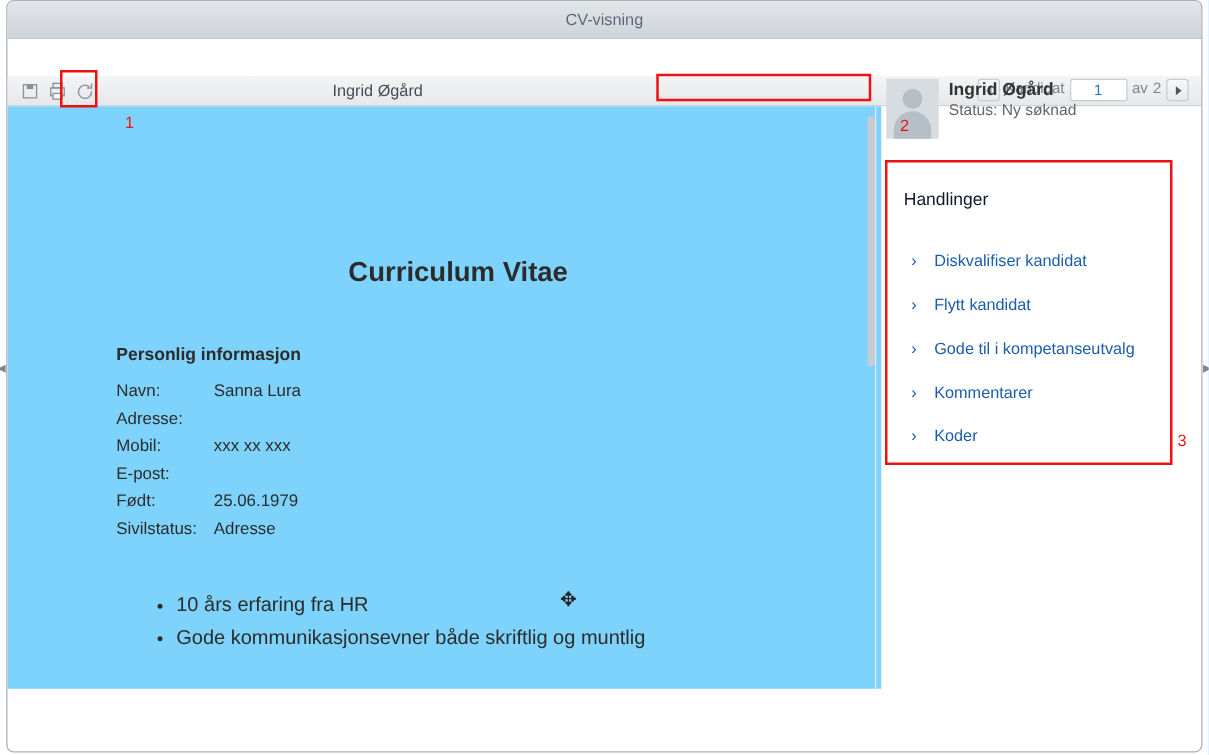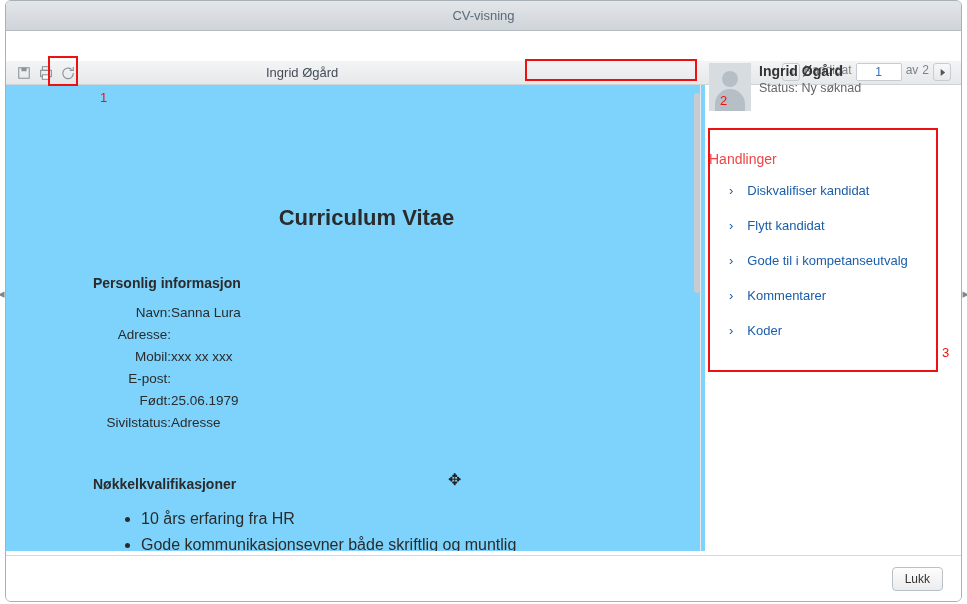--- a/index.html
+++ b/index.html
@@ -116,21 +116,21 @@
   .section-h {
     font-size: 14px;
     font-weight: bold;
     margin-bottom: 14px;
   }
   .info-row {
     display: flex;
     margin-bottom: 7px;
     font-size: 13.5px;
   }
-  .info-label { width: 78px; text-align: right; }
+  .info-label { width: 78px; }
   .quals { margin-top: 46px; }
   .quals ul { margin-top: 18px; padding-left: 48px; }
   .quals li { font-size: 16px; margin-bottom: 8px; }
   .scrollbar {
     position: absolute;
     right: 0; top: 8px;
     width: 6px; height: 200px;
     background: #c6ccd2;
     border-radius: 3px;
   }
@@ -165,23 +165,23 @@
     background: #b7bfc6;
     border-radius: 15px 15px 0 0;
   }
   .candidate-name { font-weight: bold; font-size: 14px; color: #333; }
   .candidate-status { font-size: 12.5px; color: #666; margin-top: 2px; }
   .actions-panel {
     margin-top: 40px;
   }
   .actions-title {
     font-size: 14px;
-    color: #ef4444;
-    margin-bottom: 6px;
-    padding-left: 0;
+    color: #0f172a;
+    margin-bottom: 24px;
+    padding-left: 14px;
   }
   .action-item {
     display: flex;
     align-items: center;
     gap: 14px;
     padding: 10px 0 10px 20px;
     color: #1a5dab;
     font-size: 13px;
     cursor: pointer;
   }
@@ -303,21 +303,20 @@
           <div class="info-row">
             <div class="info-label">Født:</div>
             <div>25.06.1979</div>
           </div>
           <div class="info-row">
             <div class="info-label">Sivilstatus:</div>
             <div>Adresse</div>
           </div>
 
           <div class="quals">
-            <div class="section-h">Nøkkelkvalifikasjoner</div>
             <ul>
               <li>10 års erfaring fra HR</li>
               <li>Gode kommunikasjonsevner både skriftlig og muntlig</li>
             </ul>
           </div>
         </div>
         <div class="scrollbar"></div>
       </div>
     </div>
 
@@ -349,23 +348,20 @@
           <span>Kommentarer</span>
         </div>
         <div class="action-item">
           <span class="chev">›</span>
           <span>Koder</span>
         </div>
       </div>
     </div>
   </div>
 
-  <div class="footer">
-    <button class="close-btn">Lukk</button>
-  </div>
 </div>
 
 <div class="callout" style="left:48px; top:56px; width:30px; height:30px;"></div>
 <div class="callout-label" style="left:100px; top:90px;">1</div>
 
 <div class="callout" style="left:525px; top:59px; width:172px; height:22px;"></div>
 <div class="callout-label" style="left:720px; top:93px;">2</div>
 
 <div class="callout" style="left:708px; top:128px; width:230px; height:244px;"></div>
 <div class="callout-label" style="left:942px; top:345px;">3</div>

